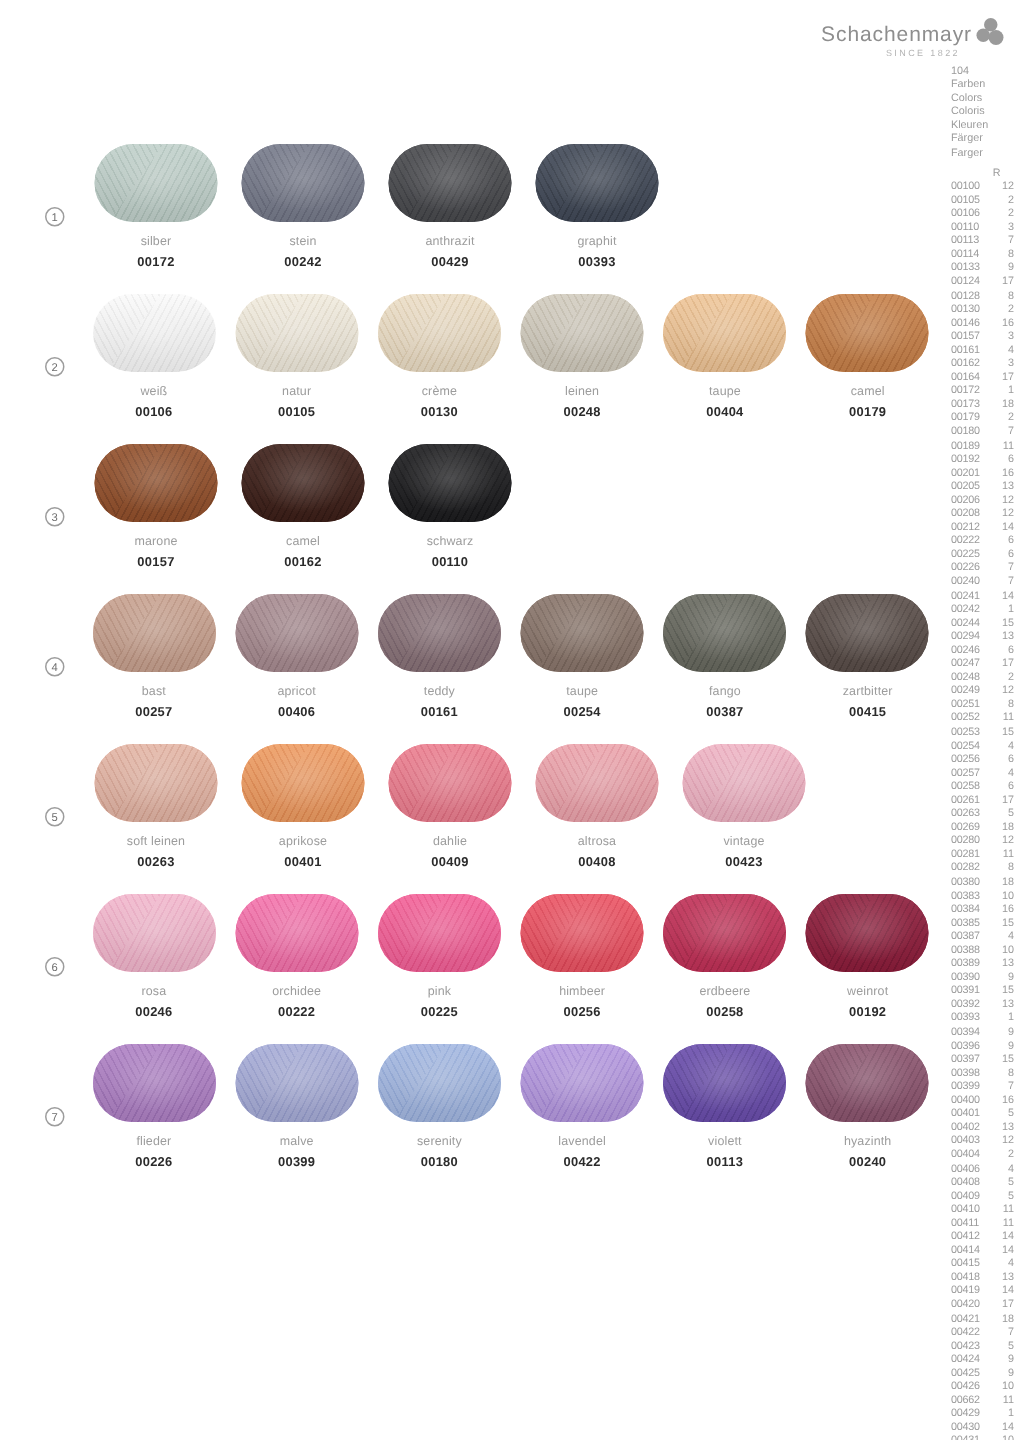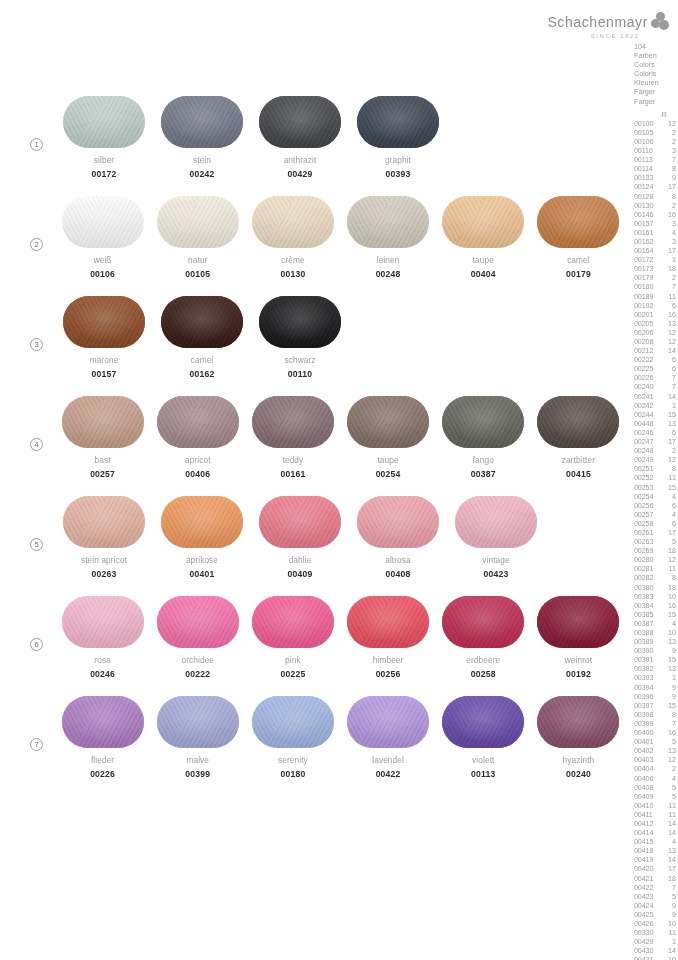--- a/index.html
+++ b/index.html
@@ -241,21 +241,21 @@
         </div>
         <div class="index-row">
           <span class="num">00242</span>
           <span class="cnt">1</span>
         </div>
         <div class="index-row">
           <span class="num">00244</span>
           <span class="cnt">15</span>
         </div>
         <div class="index-row">
-          <span class="num">00448</span>
+          <span class="num">00294</span>
           <span class="cnt">13</span>
         </div>
         <div class="index-row">
           <span class="num">00246</span>
           <span class="cnt">6</span>
         </div>
         <div class="index-row">
           <span class="num">00247</span>
           <span class="cnt">17</span>
         </div>
@@ -465,21 +465,21 @@
         </div>
         <div class="index-row">
           <span class="num">00425</span>
           <span class="cnt">9</span>
         </div>
         <div class="index-row">
           <span class="num">00426</span>
           <span class="cnt">10</span>
         </div>
         <div class="index-row">
-          <span class="num">00330</span>
+          <span class="num">00662</span>
           <span class="cnt">11</span>
         </div>
         <div class="index-row">
           <span class="num">00429</span>
           <span class="cnt">1</span>
         </div>
         <div class="index-row">
           <span class="num">00430</span>
           <span class="cnt">14</span>
         </div>
@@ -675,21 +675,21 @@
         </div>
       </div>
       <div class="row">
         <div class="row-badge">5</div>
         <div class="cell">
           <div class="ball" style="background: rgb(229, 183, 167);">
             <div class="strands" style="background: repeating-linear-gradient(62deg, rgb(215, 163, 146) 0px, rgb(215, 163, 146) 1px, rgb(229, 183, 167) 1px, rgb(229, 183, 167) 4px); clip-path: polygon(0% 0%, 62% 0%, 18% 100%, 0% 100%); opacity: 0.9;"></div>
             <div class="strands2" style="background: repeating-linear-gradient(118deg, rgb(215, 163, 146) 0px, rgb(215, 163, 146) 1px, rgb(229, 183, 167) 1px, rgb(229, 183, 167) 4px); clip-path: polygon(62% 0%, 100% 0%, 100% 100%, 18% 100%); opacity: 0.9;"></div>
             <div class="shade" style="background: radial-gradient(at 50% 45%, rgba(255, 255, 255, 0.18) 0%, rgba(255, 255, 255, 0) 55%), linear-gradient(rgba(255, 255, 255, 0.1) 0%, rgba(0, 0, 0, 0.1) 100%);"></div>
           </div>
-          <div class="name">stein apricot</div>
+          <div class="name">soft leinen</div>
           <div class="code">00263</div>
         </div>
         <div class="cell">
           <div class="ball" style="background: rgb(239, 157, 100);">
             <div class="strands" style="background: repeating-linear-gradient(62deg, rgb(227, 138, 80) 0px, rgb(227, 138, 80) 1px, rgb(239, 157, 100) 1px, rgb(239, 157, 100) 4px); clip-path: polygon(0% 0%, 62% 0%, 18% 100%, 0% 100%); opacity: 0.9;"></div>
             <div class="strands2" style="background: repeating-linear-gradient(118deg, rgb(227, 138, 80) 0px, rgb(227, 138, 80) 1px, rgb(239, 157, 100) 1px, rgb(239, 157, 100) 4px); clip-path: polygon(62% 0%, 100% 0%, 100% 100%, 18% 100%); opacity: 0.9;"></div>
             <div class="shade" style="background: radial-gradient(at 50% 45%, rgba(255, 255, 255, 0.18) 0%, rgba(255, 255, 255, 0) 55%), linear-gradient(rgba(255, 255, 255, 0.1) 0%, rgba(0, 0, 0, 0.1) 100%);"></div>
           </div>
           <div class="name">aprikose</div>
           <div class="code">00401</div>

